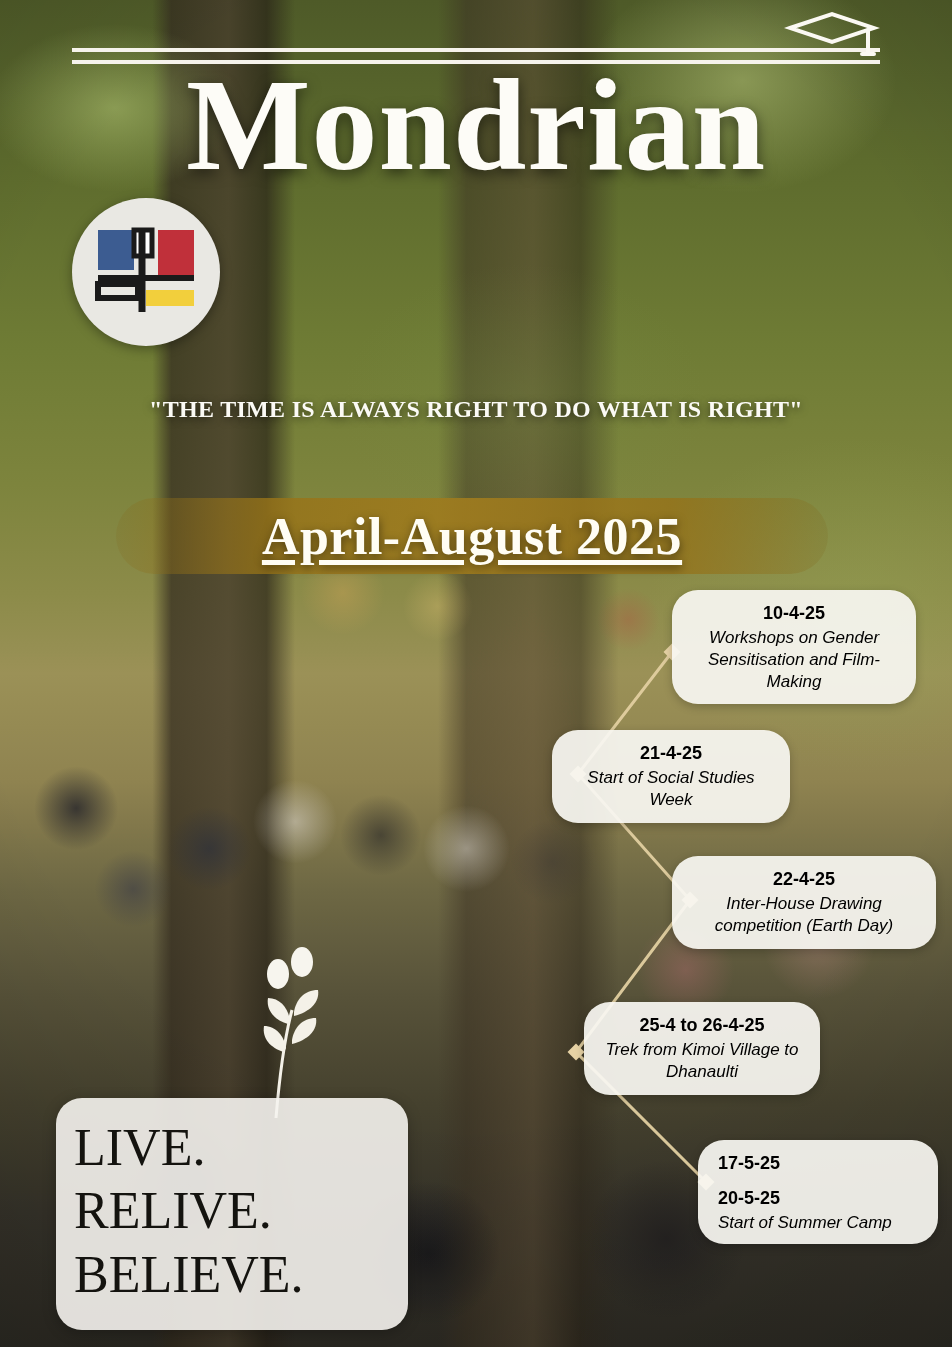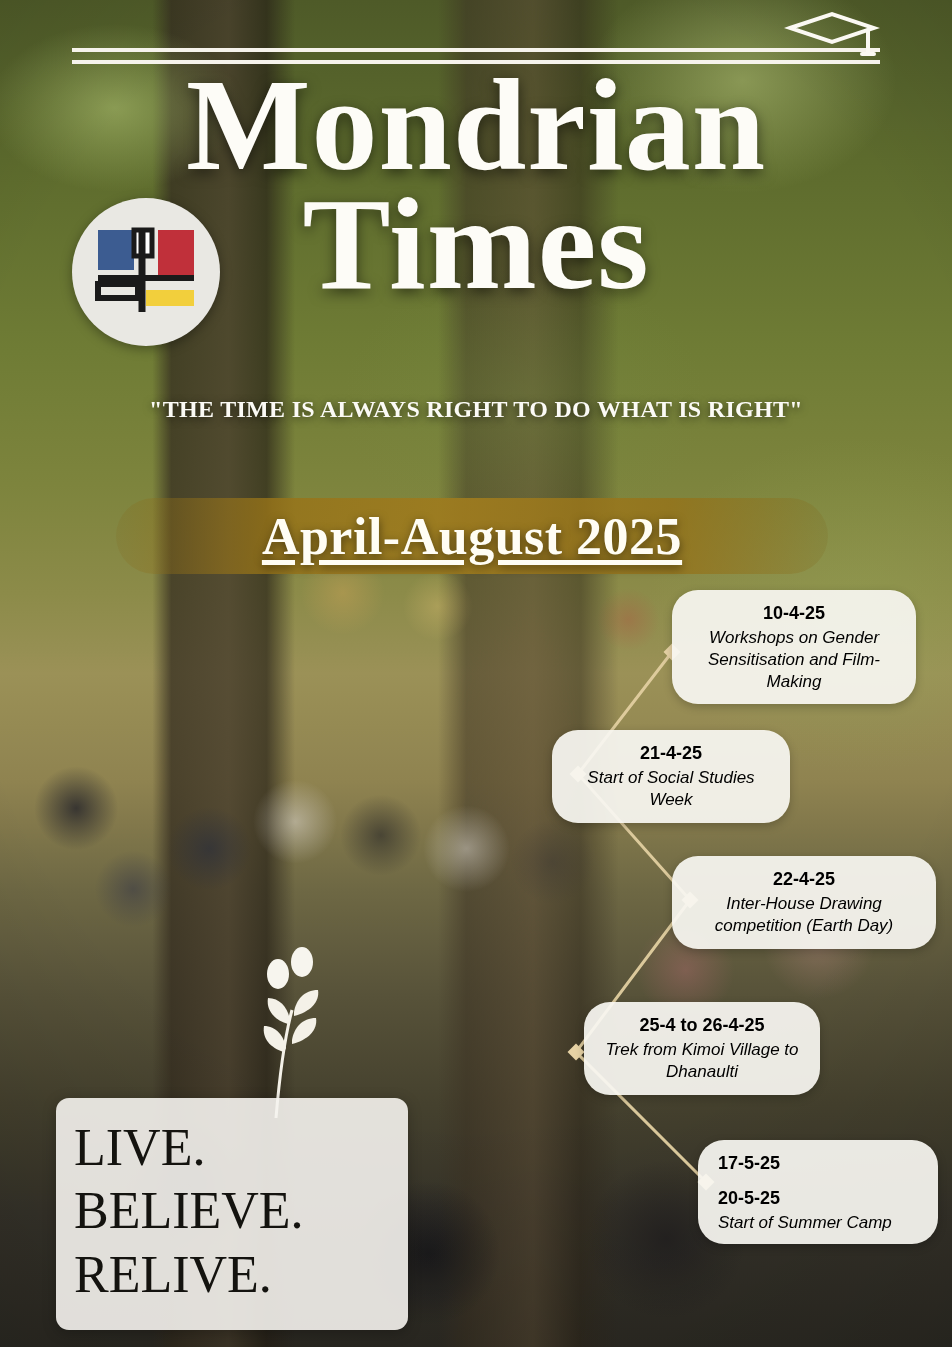--- a/index.html
+++ b/index.html
@@ -197,21 +197,21 @@
 
   .ev2 .ev-desc, .ev4 .ev-desc { text-align: center; }
 
   
   .slogan {
     position: absolute;
     left: 56px;
     top: 1098px;
     width: 352px;
     height: 232px;
-    border-radius: 13px;
+    border-radius: 26px;
     background: rgba(245,243,238,0.9);
     box-shadow: 0 3px 14px rgba(0,0,0,0.25);
     padding: 18px 0 8px 10px;
     box-sizing: border-box;
   }
   .slogan div {
     font-family: "Liberation Serif", serif;
     font-size: 52px;
     color: #14130f;
     line-height: 1.22;
@@ -240,21 +240,20 @@
   <div class="cap-icon">
     <svg viewBox="0 0 96 52" width="96" height="52">
       <path d="M6 18 L48 4 L90 18 L48 32 Z" fill="none" stroke="#fbf9f3" stroke-width="4"></path>
       <path d="M84 20 L84 44" stroke="#fbf9f3" stroke-width="4" stroke-linecap="round"></path>
       <path d="M78 44 L90 44" stroke="#fbf9f3" stroke-width="4" stroke-linecap="round"></path>
     </svg>
   </div>
 
   <div class="title-block">
     <div class="title-line1">Mondrian</div>
-    <div class="title-line2">Times</div>
   </div>
 
   <div class="logo">
     <svg viewBox="0 0 148 148" width="148" height="148">
       <rect x="26" y="32" width="36" height="40" fill="#3c5c91"></rect>
       <rect x="86" y="32" width="36" height="46" fill="#c0303a"></rect>
       <rect x="62" y="32" width="18" height="26" fill="#ffffff" stroke="#1a1a1a" stroke-width="5"></rect>
       <rect x="26" y="86" width="40" height="14" fill="none" stroke="#1a1a1a" stroke-width="6"></rect>
       <rect x="74" y="92" width="48" height="16" fill="#f2cf3c"></rect>
       <path d="M70 30 L70 114" stroke="#1a1a1a" stroke-width="7"></path>
@@ -313,17 +312,17 @@
 
   <div class="event ev5">
     <div class="ev-date">17-5-25</div>
     <div class="sep"></div>
     <div class="ev-date">20-5-25</div>
     <div class="ev-desc">Start of Summer Camp</div>
   </div>
 
   <div class="slogan">
     <div>LIVE.</div>
+    <div>RELIVE.</div>
     <div>BELIEVE.</div>
-    <div>RELIVE.</div>
   </div>
 
 </div>
 
 </body></html>

